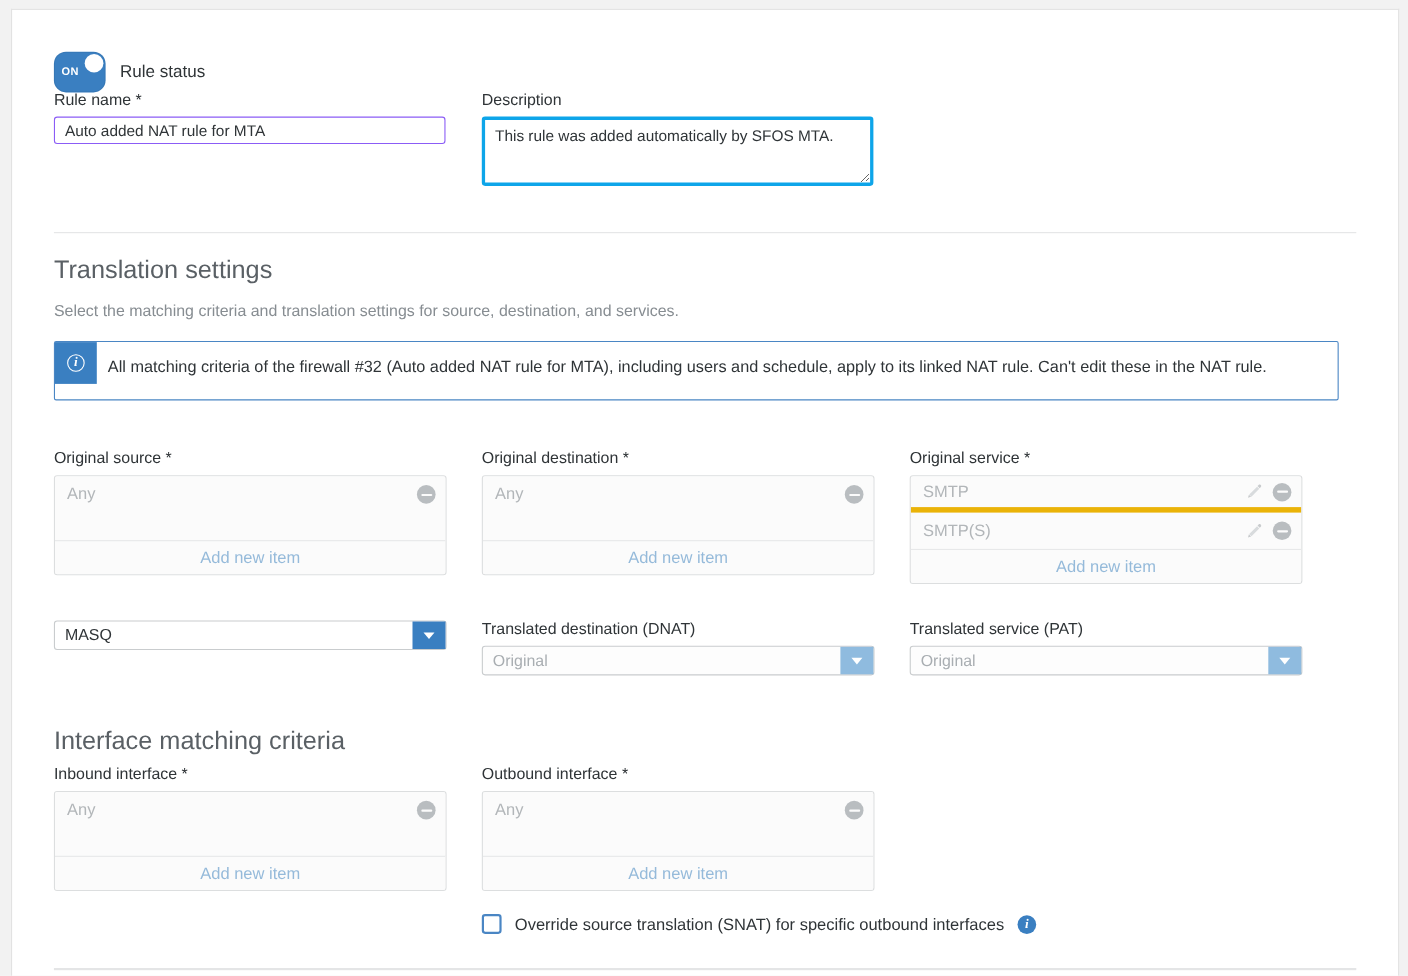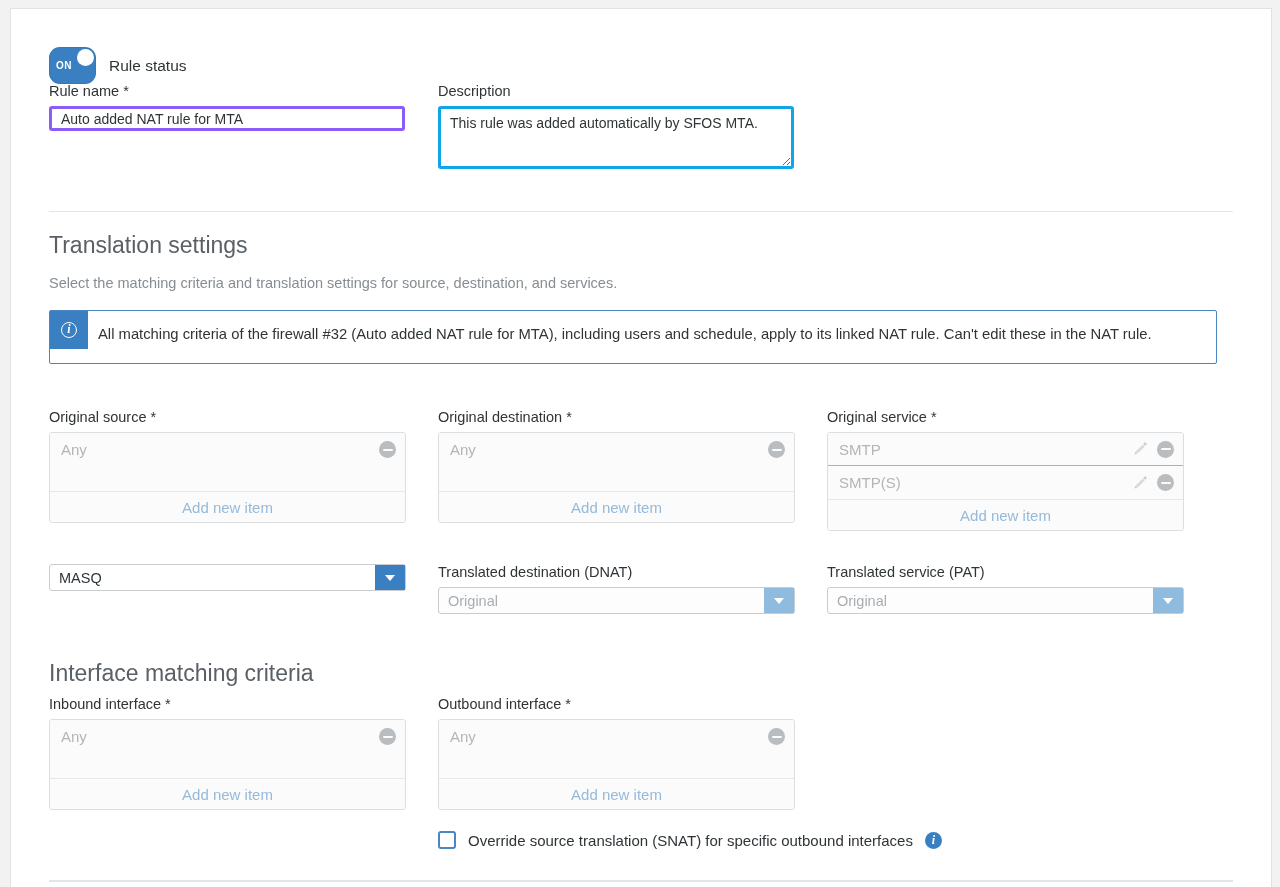--- a/index.html
+++ b/index.html
@@ -47,21 +47,21 @@
     margin-left: 13px; font-size: 15.5px; color: #2f3437;
   }
 
   
   .fld-label {
     font-size: 14.5px; color: #2f3437;
     margin-bottom: 7px; white-space: nowrap;
   }
   .txt-input {
     width: 100%; height: 25px;
-    border: 3px solid #8b5cf6; border-radius: 3px;
+    border: 1px solid #8b5cf6; border-radius: 3px;
     background: #fff; padding: 0 9px;
     font-family: "Liberation Sans", sans-serif;
     font-size: 14px; color: #2f3437; outline: none;
   }
   textarea.txt-area {
     width: 100%; height: 63px;
     border: 3px solid #0ea5e9; border-radius: 3px;
     background: #fff; padding: 6px 9px;
     font-family: "Liberation Sans", sans-serif;
     font-size: 14px; color: #2f3437;
@@ -120,21 +120,21 @@
   
   .listbox {
     border: 1px solid #dcdedf; border-radius: 3px;
     background: #fbfbfb; overflow: hidden;
   }
   .listbox .items { background: #fbfbfb; min-height: 58px; }
   .listbox .item {
     height: 33px; display: flex; align-items: center;
     padding: 0 9px 0 11px;
     font-size: 15px; color: #b2b6b9;
-    border-bottom: 1px solid #eab308;
+    border-bottom: 5px solid #eab308;
   }
   .listbox .item:last-child { border-bottom: none; }
   .listbox .item .name { flex: 1; white-space: nowrap; }
   .listbox .item .acts { display: flex; align-items: center; gap: 9px; }
 
   .icon-minus {
     width: 17px; height: 17px; border-radius: 50%;
     background: #b9bdc0; position: relative; flex: 0 0 auto;
   }
   .icon-minus::after {

